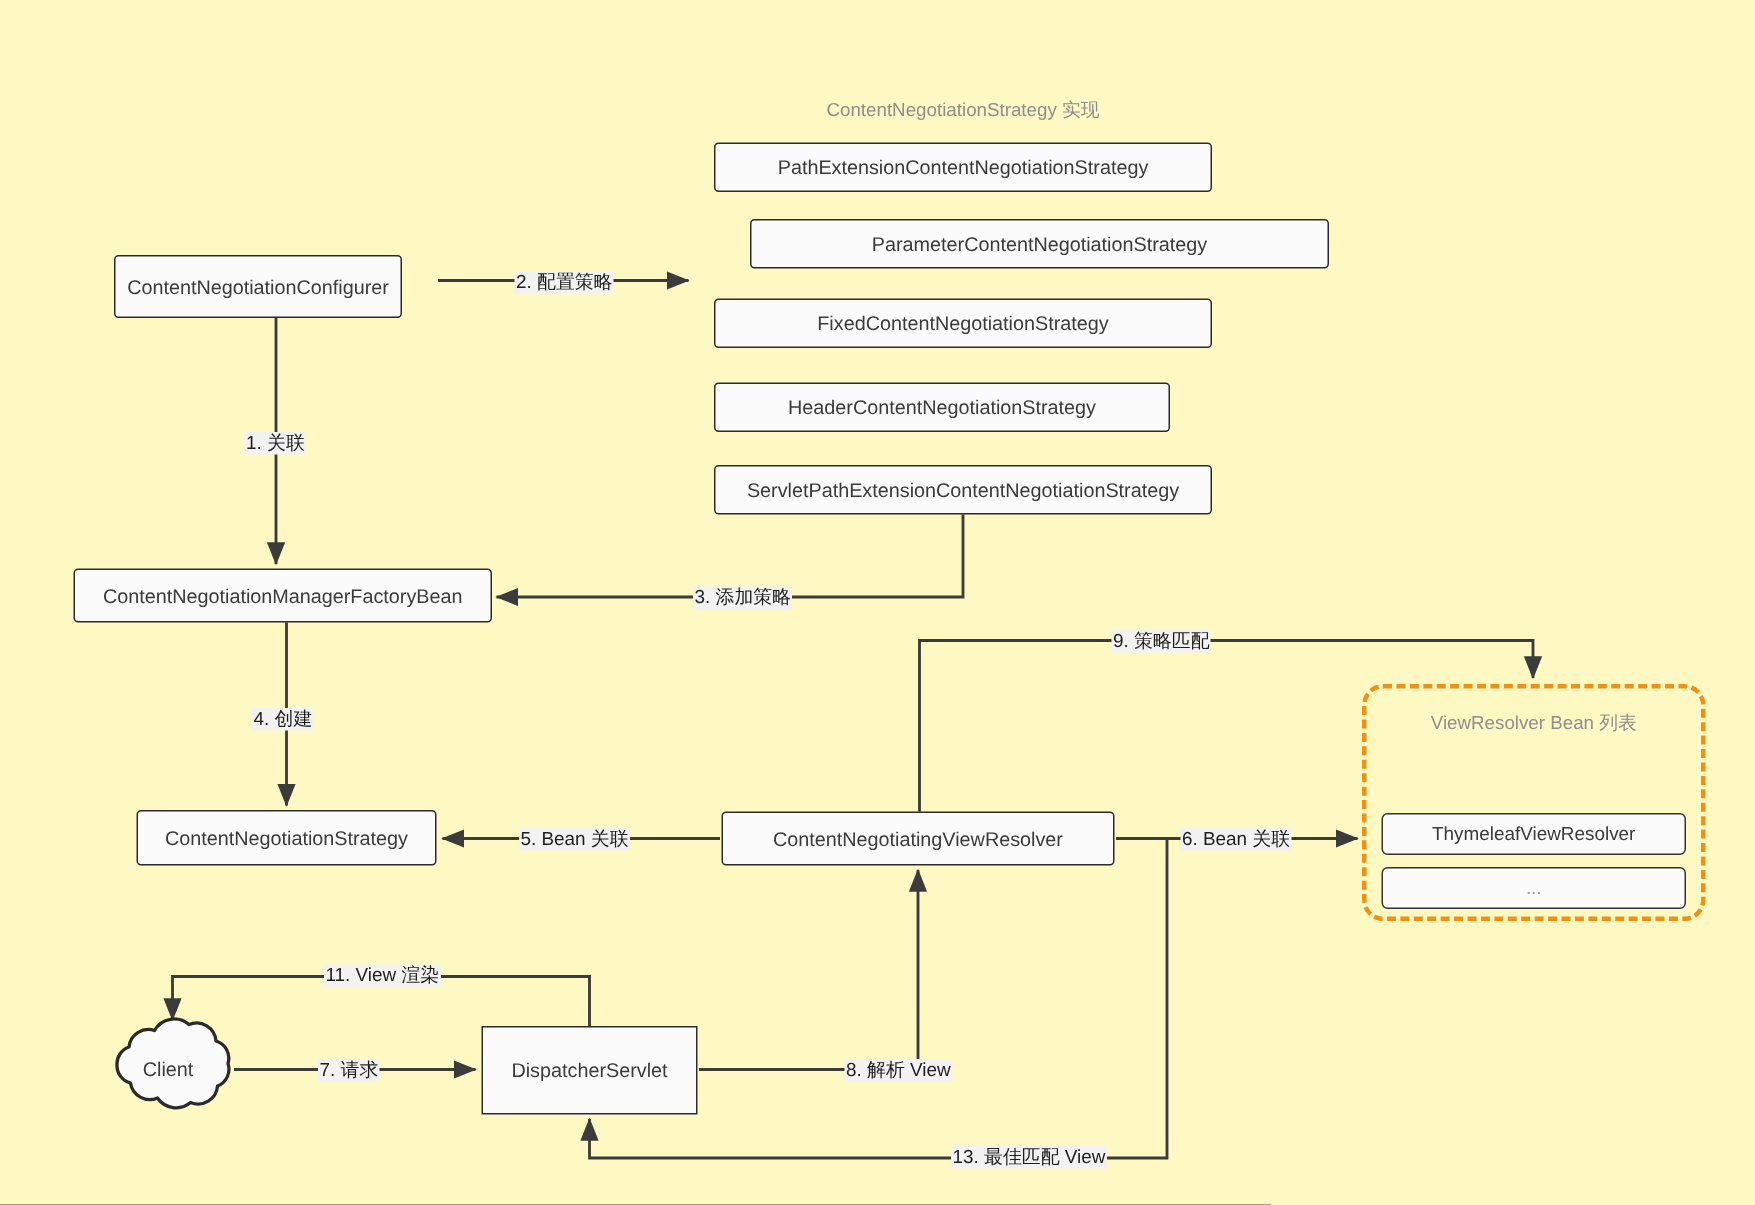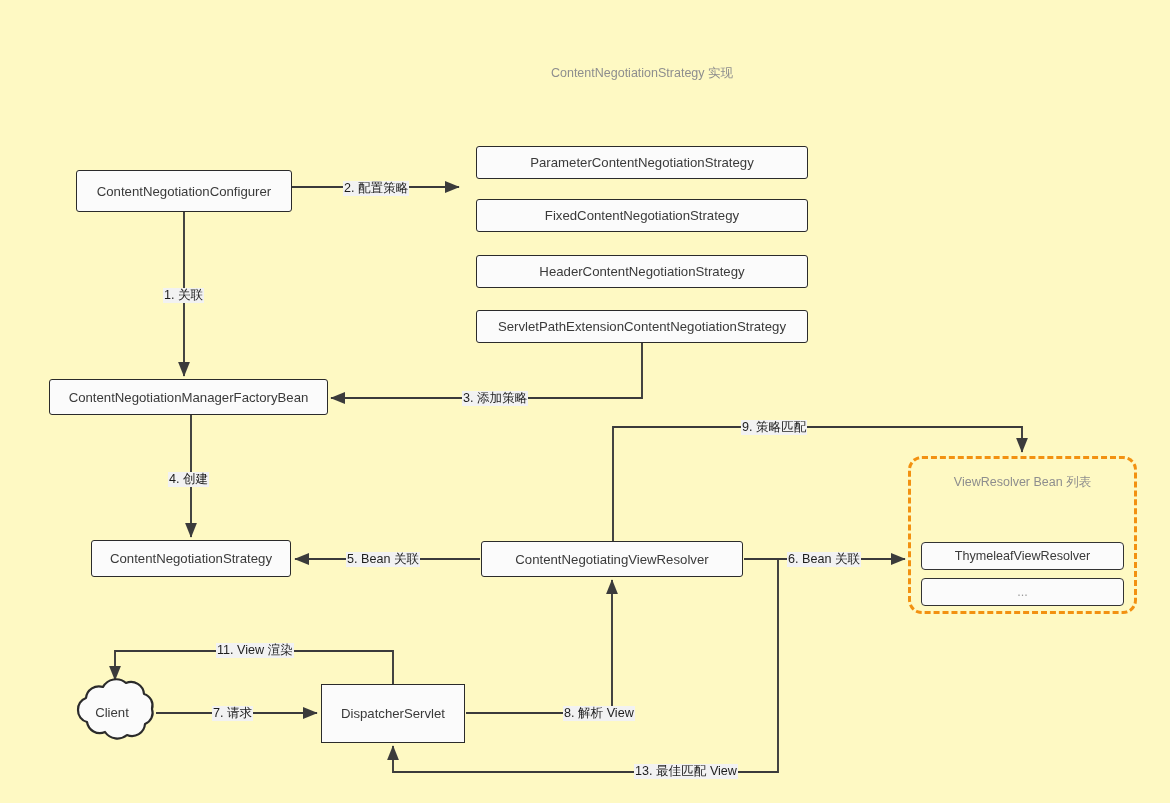--- a/index.html
+++ b/index.html
@@ -92,26 +92,27 @@
       <path d="M613,541 L613,427 L1022,427 L1022,452"></path>
 
       <path d="M778,559 L778,772 L393,772 L393,746"></path>
 
       <path d="M393,684 L393,651 L115,651 L115,680"></path>
     </g>
   </svg>
 
   <div class="grouptitle" style="left:476px;top:65px;width:332px;">ContentNegotiationStrategy 实现</div>
 
-  <div class="node" style="left:476px;top:146px;width:332px;height:33px;">ParameterContentNegotiationStrategy</div>
+  <div class="node" style="left:476px;top:95px;width:332px;height:33px;">PathExtensionContentNegotiationStrategy</div>
+  <div class="node" style="left:500px;top:146px;width:386px;height:33px;">ParameterContentNegotiationStrategy</div>
   <div class="node" style="left:476px;top:199px;width:332px;height:33px;">FixedContentNegotiationStrategy</div>
-  <div class="node" style="left:476px;top:255px;width:332px;height:33px;">HeaderContentNegotiationStrategy</div>
+  <div class="node" style="left:476px;top:255px;width:304px;height:33px;">HeaderContentNegotiationStrategy</div>
   <div class="node" style="left:476px;top:310px;width:332px;height:33px;">ServletPathExtensionContentNegotiationStrategy</div>
 
-  <div class="node" style="left:76px;top:170px;width:216px;height:42px;">ContentNegotiationConfigurer</div>
+  <div class="node" style="left:76px;top:170px;width:192px;height:42px;">ContentNegotiationConfigurer</div>
 
   <div class="node" style="left:49px;top:379px;width:279px;height:36px;">ContentNegotiationManagerFactoryBean</div>
 
   <div class="node" style="left:91px;top:540px;width:200px;height:37px;">ContentNegotiationStrategy</div>
 
   <div class="node" style="left:481px;top:541px;width:262px;height:36px;">ContentNegotiatingViewResolver</div>
 
   <div class="node sq" style="left:321px;top:684px;width:144px;height:59px;">DispatcherServlet</div>
 
   <svg style="position:absolute;left:62px;top:676px;width:100px;height:76px;" viewBox="0 0 100 76">

